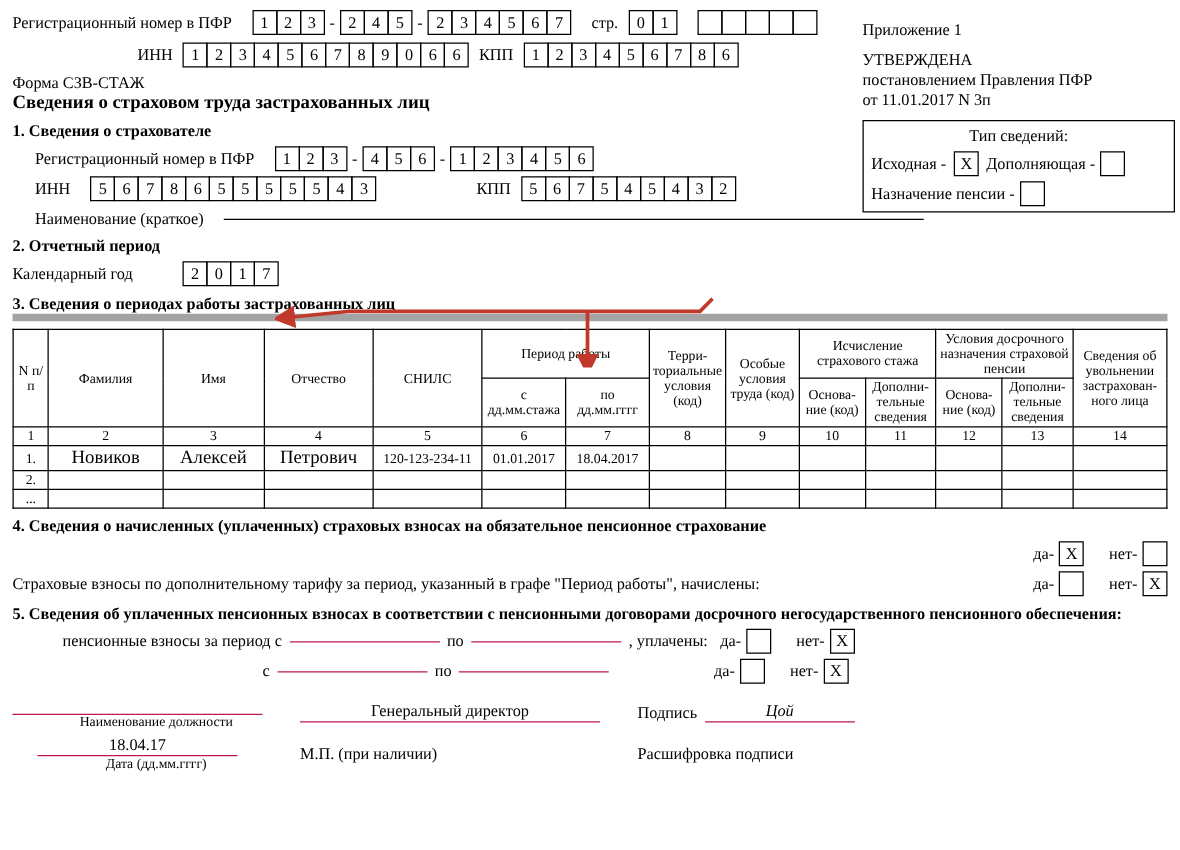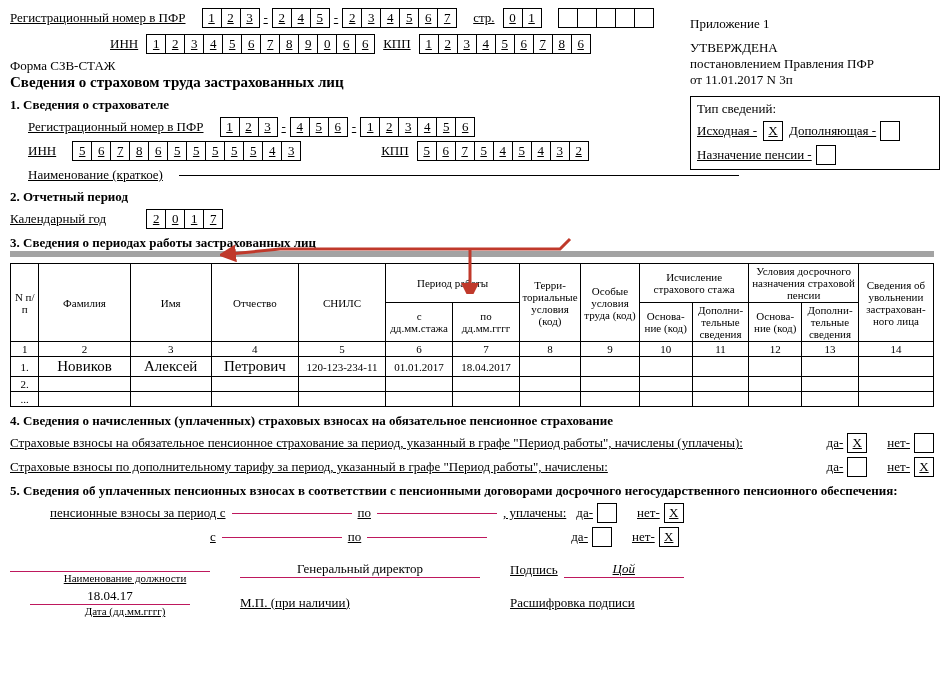--- a/index.html
+++ b/index.html
@@ -3,37 +3,37 @@
 <meta charset="utf-8">
 <style>
   body {
     font-family: "Times New Roman", serif;
     font-size: 13px;
     margin: 0;
     padding: 8px 10px;
     width: 924px;
     color: #000;
   }
-  .row { display: flex; align-items: center; text-decoration: underline; }
+  .row { display: flex; align-items: center; }
   .boxes { display: flex; }
   .box {
     width: 18px; height: 18px;
     border: 1px solid #000;
     display: flex; align-items: center; justify-content: center;
     margin-left: -1px;
     font-size: 13px;
   }
   .box:first-child { margin-left: 0; }
   .gap { width: 8px; }
   .dash { padding: 0 4px; }
   .bold { font-weight: bold; }
   .section-title { font-weight: bold; margin: 6px 0 4px 0; }
   .underline { border-bottom: 1px solid #000; display:inline-block; }
   .right-col { position:absolute; left: 680px; top: 8px; width: 250px; }
-  .type-box { border:1.5px solid #000; padding:4px 6px; margin-top:8px; }
+  .type-box { border:1.5px solid #000; padding:4px 6px; margin-top:8px;text-align:center; }
   .ck { width:18px; height:18px; border:1px solid #000; display:inline-flex; align-items:center; justify-content:center; vertical-align:middle;}
   table.main { border-collapse: collapse; width: 100%; margin-top:2px;}
   table.main th, table.main td { border:1px solid #000; padding:1px 2px; text-align:center; font-size:11px; vertical-align:middle;}
   table.main th { font-weight:normal; }
   .hnum td { font-size:11px; }
   .arrow-svg { position:absolute; pointer-events:none; }
   .sig-line { border-bottom:1px solid #be185d; display:inline-block; vertical-align:bottom; }
   .sub { font-size:11px; text-align:center; }
   .indent { margin-left:18px; }
   .mt4{margin-top:4px} .mt6{margin-top:6px} .mt8{margin-top:8px}
@@ -350,21 +350,20 @@
           <td></td>
           <td></td>
           <td></td>
         </tr>
       </tbody>
 </table>
 
 
 <div class="section-title">4. Сведения о начисленных (уплаченных) страховых взносах на обязательное пенсионное страхование</div>
 <div class="row">
-  <span>Страховые взносы на обязательное пенсионное страхование за период, указанный в графе "Период работы", начислены (уплачены):</span>
   <span style="flex:1"></span>
   <span>да-</span>
   <span class="ck" style="margin:0 20px 0 4px">X</span>
   <span>нет-</span>
   <span class="ck" style="margin-left:4px"></span>
 </div>
 <div class="row mt4">
   <span>Страховые взносы по дополнительному тарифу за период, указанный в графе "Период работы", начислены:</span>
   <span style="flex:1"></span>
   <span>да-</span>

